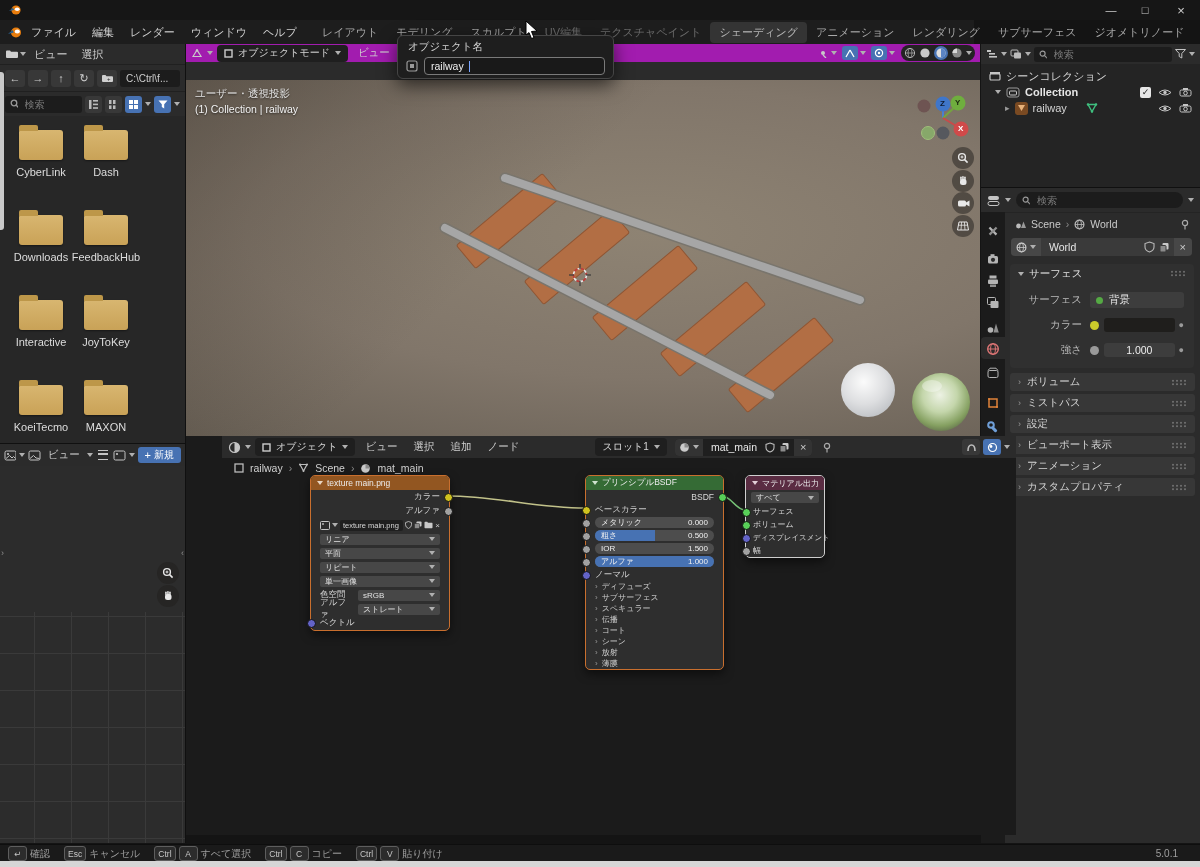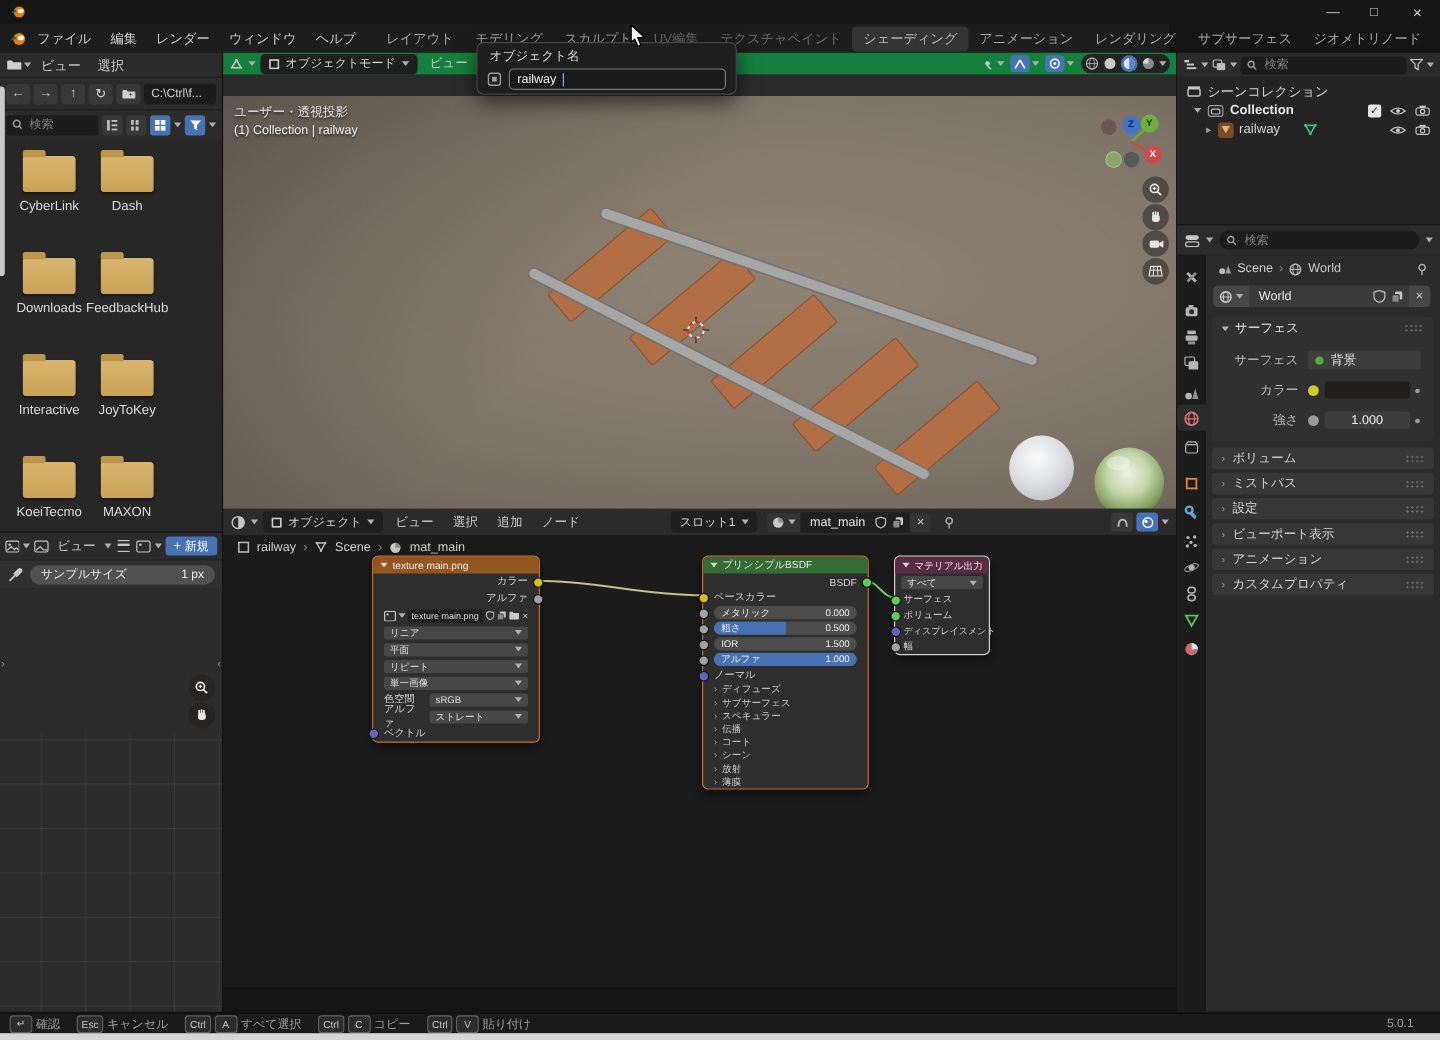--- a/index.html
+++ b/index.html
@@ -183,21 +183,21 @@
         <div class="folder"></div>
         <div class="flabel">KoeiTecmo</div>
       </div>
     <div class="fitem" style="left:73px;top:341px;">
         <div class="folder"></div>
         <div class="flabel">MAXON</div>
       </div>
   </div>
 
   <div class="abs" style="left:186px;top:44px;width:794px;height:399px;background:#2b2b2b;border-bottom:1px solid #101010;">
-    <div class="row" style="height:18px;background:#15803d;padding:0 5px;gap:4px;">
+    <div class="row" style="height:18px;background:#a21caf;padding:0 5px;gap:4px;">
       <svg width="12" height="11">
           <path d="M2 8.5 L6 2 L10 8.5 Z" fill="none" stroke="#c9c9c9" stroke-width="1.2"></path>
           <circle cx="6" cy="2.4" r="1.2" fill="#c9c9c9"></circle>
         </svg>
       <span class="carr"></span>
       <div class="pill" style="height:15px;">
         <svg width="9" height="9">
             <rect x="1" y="1" width="7" height="7" fill="none" stroke="#ccc" stroke-width="1.4"></rect>
           </svg>
         <span style="font-size:10px;">オブジェクトモード</span>
@@ -674,29 +674,20 @@
       <svg width="13" height="11">
           <rect x="1" y="1" width="11" height="9" rx="1.5" fill="none" stroke="#c5c5c5"></rect>
           <circle cx="4" cy="4" r="1.1" fill="#c5c5c5"></circle>
         </svg>
       <span class="carr"></span>
       <div class="btn blue row" style="height:16px;padding:0 7px;gap:3px;flex:none;">
         <span style="font-size:11px;">+</span>
         <span style="font-size:10px;white-space:nowrap;">新規</span>
       </div>
     </div>
-    <div class="row" style="height:24px;background:#303030;padding:0 6px;gap:6px;border-top:1px solid #232323;">
-      <svg width="13" height="13">
-          <path d="M2 11 L6.5 6.5 M6 5 L8 7 L11.5 3.5 Q12.5 2.5 11.5 1.5 Q10.5 0.5 9.5 1.5 L6 5 Z" stroke="#c9c9c9" stroke-width="1.4" fill="#c9c9c9"></path>
-        </svg>
-      <div class="row" style="flex:1;height:16px;background:#515151;border-radius:8px;padding:0 9px;justify-content:space-between;">
-        <span style="font-size:10px;color:#eee;">サンプルサイズ</span>
-        <span style="font-size:10px;color:#eee;">1 px</span>
-      </div>
-    </div>
     <div class="abs" style="left:0;top:46px;width:185px;height:353px;background:#2c2c2c;">
       <div class="abs" style="left:0;top:122px;width:185px;height:231px;
         background-image:linear-gradient(#3a3a3a 1px, transparent 1px),linear-gradient(90deg,#3a3a3a 1px, transparent 1px);
         background-size:37px 37px;background-position:-3px 4px;"></div>
       <div class="gcirc" style="left:157px;top:72px;">
           <svg width="12" height="12">
             <circle cx="5" cy="5" r="3.4" fill="none" stroke="#e8e8e8" stroke-width="1.4"></circle>
             <line x1="5" y1="3.6" x2="5" y2="6.4" stroke="#e8e8e8"></line>
             <line x1="3.6" y1="5" x2="6.4" y2="5" stroke="#e8e8e8"></line>
             <line x1="7.6" y1="7.6" x2="10.6" y2="10.6" stroke="#e8e8e8" stroke-width="1.5"></line>
@@ -708,21 +699,21 @@
             <rect x="3.2" y="1.5" width="1.5" height="4" rx=".7" fill="#e8e8e8"></rect>
             <rect x="5.2" y="1" width="1.5" height="4" rx=".7" fill="#e8e8e8"></rect>
             <rect x="7.2" y="1.5" width="1.5" height="4" rx=".7" fill="#e8e8e8"></rect>
           </svg>
         </div>
       <span style="position:absolute;left:1px;top:58px;color:#8f8f8f;font-size:9px;">›</span>
       <span style="position:absolute;right:1px;top:58px;color:#8f8f8f;font-size:9px;">‹</span>
     </div>
   </div>
 
-  <div class="abs" style="left:186px;top:424px;width:794px;height:399px;background:#1b1b1b;">
+  <div class="abs" style="left:186px;top:436px;width:794px;height:399px;background:#1b1b1b;padding-left:36px;">
     <div class="row" style="height:22px;background:#2b2b2b;padding:0 6px;gap:4px;">
       <svg width="13" height="13">
           <circle cx="6.5" cy="6.5" r="5" fill="none" stroke="#c5c5c5" stroke-width="1.2"></circle>
           <path d="M6.5 1.5 A5 5 0 0 1 6.5 11.5 Z" fill="#c5c5c5"></path>
         </svg>
       <span class="carr"></span>
       <div class="pill" style="height:16px;">
         <svg width="9" height="9">
             <rect x="1" y="1" width="7" height="7" fill="none" stroke="#ccc" stroke-width="1.4"></rect>
           </svg>

